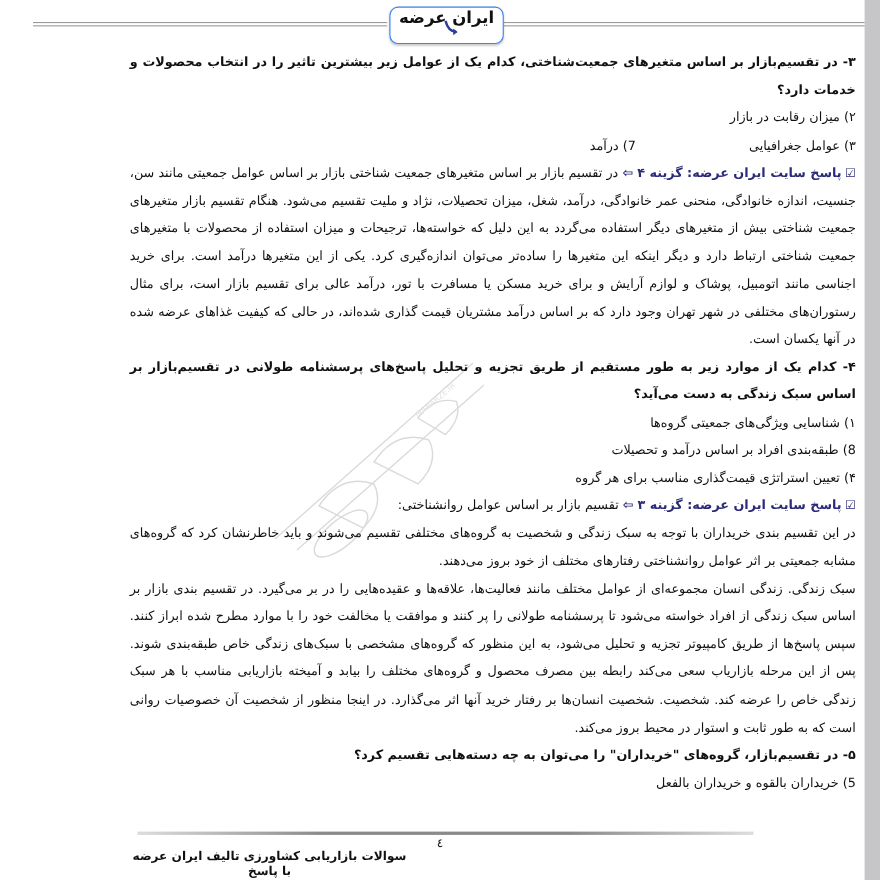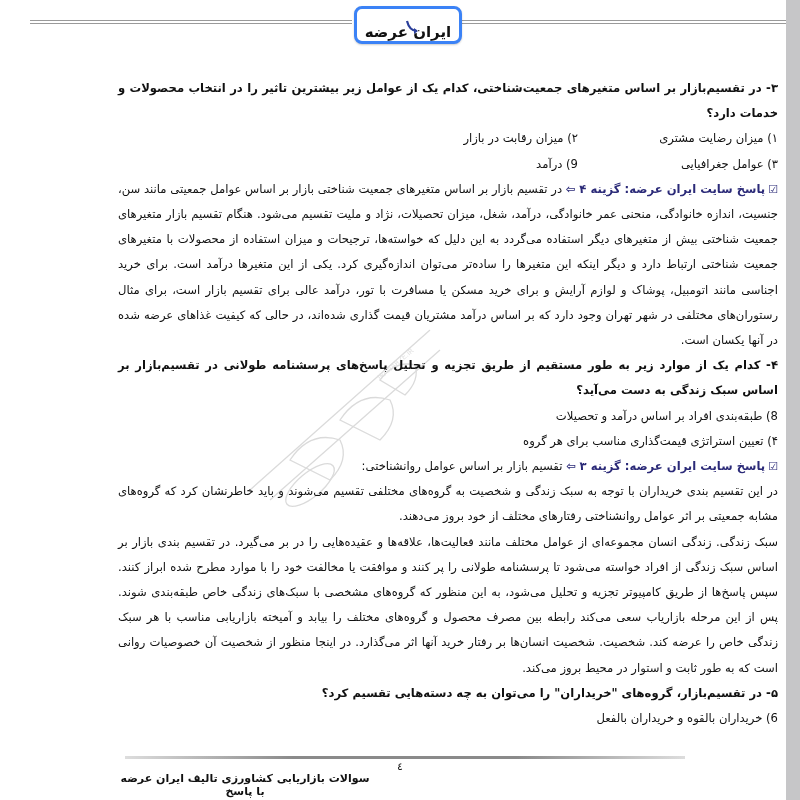--- a/index.html
+++ b/index.html
@@ -1,24 +1,24 @@
 <!DOCTYPE html>
 <html><head>
 <meta charset="utf-8">
 <style>
   html, body { margin:0; padding:0; }
   body { width:800px; height:800px; background:#c6c6c8; position:relative; overflow:hidden; font-family:"DejaVu Sans", sans-serif; }
   .page { position:absolute; left:0; top:0; width:786px; height:800px; background:#ffffff; }
   .header-line { position:absolute; top:20px; height:2px; border-top:1px solid #9a9a9a; border-bottom:1px solid #9a9a9a; }
   .header-line.left { left:30px; width:322px; }
   .header-line.right { left:458px; width:328px; }
-  .logo { position:absolute; left:354px; top:6px; width:102px; height:32px; border:3px solid #3b82f6; border-radius:8px; background:#fff; display:flex; align-items:flex-end; justify-content:center; box-shadow:0 1px 2px rgba(0,0,0,0.2); }
+  .logo { position:absolute; left:354px; top:6px; width:102px; height:32px; border:1px solid #3b82f6; border-radius:8px; background:#fff; display:flex; align-items:flex-start; justify-content:center; box-shadow:0 1px 2px rgba(0,0,0,0.2); }
   .logo-text { font-family:"DejaVu Sans", sans-serif; font-weight:bold; font-size:15px; color:#111; direction:rtl; }
   .logo-arrow { position:absolute; left:48px; top:10px; width:14px; height:16px; }
-  .content { position:absolute; left:118px; top:44px; width:660px; direction:rtl; text-align:justify; font-size:11.6px; color:#111; line-height:25.2px;margin-top:32px; }
+  .content { position:absolute; left:118px; top:44px; width:660px; direction:rtl; text-align:justify; font-size:11.6px; color:#111; line-height:25.2px; }
   .content p { margin:0; }
   .q { font-weight:bold; }
   .opts { display:flex; }
   .opts span.o1 { width:200px; display:inline-block; }
   .ans-label { color:#2b2a78; font-weight:bold; }
   .chk { color:#2b2a78; font-size:11px; margin-left:3px; }
   .watermark { position:absolute; left:230px; top:310px; width:240px; height:200px; opacity:0.55; pointer-events:none; }
   .footer-line { position:absolute; left:125px; top:756px; width:560px; height:3px; background:linear-gradient(to right, #ddd, #8a8a8a 30%, #8a8a8a 70%, #ddd); }
   .page-num { position:absolute; left:385px; top:760px; width:30px; text-align:center; font-size:11px; color:#222; }
   .footer-title { position:absolute; left:120px; top:772px; width:250px; direction:rtl; text-align:center; font-weight:bold; font-size:11px; color:#111; }
@@ -45,38 +45,38 @@
       <path d="M150 70 q15 -20 35 -15 q5 15 -10 30 z"></path>
       <ellipse cx="80" cy="175" rx="30" ry="12" transform="rotate(-40 80 175)"></ellipse>
     </g>
     <text x="150" y="70" fill="#c8c8c8" font-size="7" transform="rotate(-40 150 70)" font-family="DejaVu Sans, sans-serif">IRANARZE.IR</text>
   </svg>
 
   <div class="content">
 
     <p class="q"><span>۳-</span> <span>در تقسیم‌بازار بر اساس متغیرهای جمعیت‌شناختی، کدام یک از عوامل زیر بیشترین تاثیر را در انتخاب محصولات و خدمات دارد؟</span></p>
     <div class="opts">
-      <span class="o1">۱) میزان رضایت مشتری</span>
       <span>۲) میزان رقابت در بازار</span>
     </div>
     <div class="opts">
       <span class="o1">۳) عوامل جغرافیایی</span>
-      <span>9) درآمد</span>
+      <span>7) درآمد</span>
     </div>
     <p><span class="chk">☑</span><span class="ans-label">پاسخ سایت ایران عرضه: گزینه ۴</span> <span class="ans-label">⇦</span> <span>در تقسیم بازار بر اساس متغیرهای جمعیت شناختی بازار بر اساس عوامل جمعیتی مانند سن، جنسیت، اندازه خانوادگی، منحنی عمر خانوادگی، درآمد، شغل، میزان تحصیلات، نژاد و ملیت تقسیم می‌شود. هنگام تقسیم بازار متغیرهای جمعیت شناختی بیش از متغیرهای دیگر استفاده می‌گردد به این دلیل که خواسته‌ها، ترجیحات و میزان استفاده از محصولات با متغیرهای جمعیت شناختی ارتباط دارد و دیگر اینکه این متغیرها را ساده‌تر می‌توان اندازه‌گیری کرد. یکی از این متغیرها درآمد است. برای خرید اجناسی مانند اتومبیل، پوشاک و لوازم آرایش و برای خرید مسکن یا مسافرت با تور، درآمد عالی برای تقسیم بازار است، برای مثال رستوران‌های مختلفی در شهر تهران وجود دارد که بر اساس درآمد مشتریان قیمت گذاری شده‌اند، در حالی که کیفیت غذاهای عرضه شده در آنها یکسان است.</span></p>
 
     <p class="q"><span>۴-</span> <span>کدام یک از موارد زیر به طور مستقیم از طریق تجزیه و تحلیل پاسخ‌های پرسشنامه طولانی در تقسیم‌بازار بر اساس سبک زندگی به دست می‌آید؟</span></p>
+    <p>۱) شناسایی ویژگی‌های جمعیتی گروه‌ها</p>
     <p>8) طبقه‌بندی افراد بر اساس درآمد و تحصیلات</p>
     <p>۴) تعیین استراتژی قیمت‌گذاری مناسب برای هر گروه</p>
     <p><span class="chk">☑</span><span class="ans-label">پاسخ سایت ایران عرضه: گزینه ۳</span> <span class="ans-label">⇦</span> <span>تقسیم بازار بر اساس عوامل روانشناختی:</span></p>
     <p>در این تقسیم بندی خریداران با توجه به سبک زندگی و شخصیت به گروه‌های مختلفی تقسیم می‌شوند و باید خاطرنشان کرد که گروه‌های مشابه جمعیتی بر اثر عوامل روانشناختی رفتارهای مختلف از خود بروز می‌دهند.</p>
     <p>سبک زندگی. زندگی انسان مجموعه‌ای از عوامل مختلف مانند فعالیت‌ها، علاقه‌ها و عقیده‌هایی را در بر می‌گیرد. در تقسیم بندی بازار بر اساس سبک زندگی از افراد خواسته می‌شود تا پرسشنامه طولانی را پر کنند و موافقت یا مخالفت خود را با موارد مطرح شده ابراز کنند. سپس پاسخ‌ها از طریق کامپیوتر تجزیه و تحلیل می‌شود، به این منظور که گروه‌های مشخصی با سبک‌های زندگی خاص طبقه‌بندی شوند. پس از این مرحله بازاریاب سعی می‌کند رابطه بین مصرف محصول و گروه‌های مختلف را بیابد و آمیخته بازاریابی مناسب با هر سبک زندگی خاص را عرضه کند. شخصیت. شخصیت انسان‌ها بر رفتار خرید آنها اثر می‌گذارد. در اینجا منظور از شخصیت آن خصوصیات روانی است که به طور ثابت و استوار در محیط بروز می‌کند.</p>
 
     <p class="q"><span>۵-</span> <span>در تقسیم‌بازار، گروه‌های "خریداران" را می‌توان به چه دسته‌هایی تقسیم کرد؟</span></p>
     <div class="opts">
-      <span>6) خریداران بالقوه و خریداران بالفعل</span>
+      <span>5) خریداران بالقوه و خریداران بالفعل</span>
     </div>
   </div>
 
   <div class="footer-line"></div>
   <div class="page-num">٤</div>
   <div class="footer-title">سوالات بازاریابی کشاورزی تالیف ایران عرضه با پاسخ</div>
 </div>
 
 </body></html>

